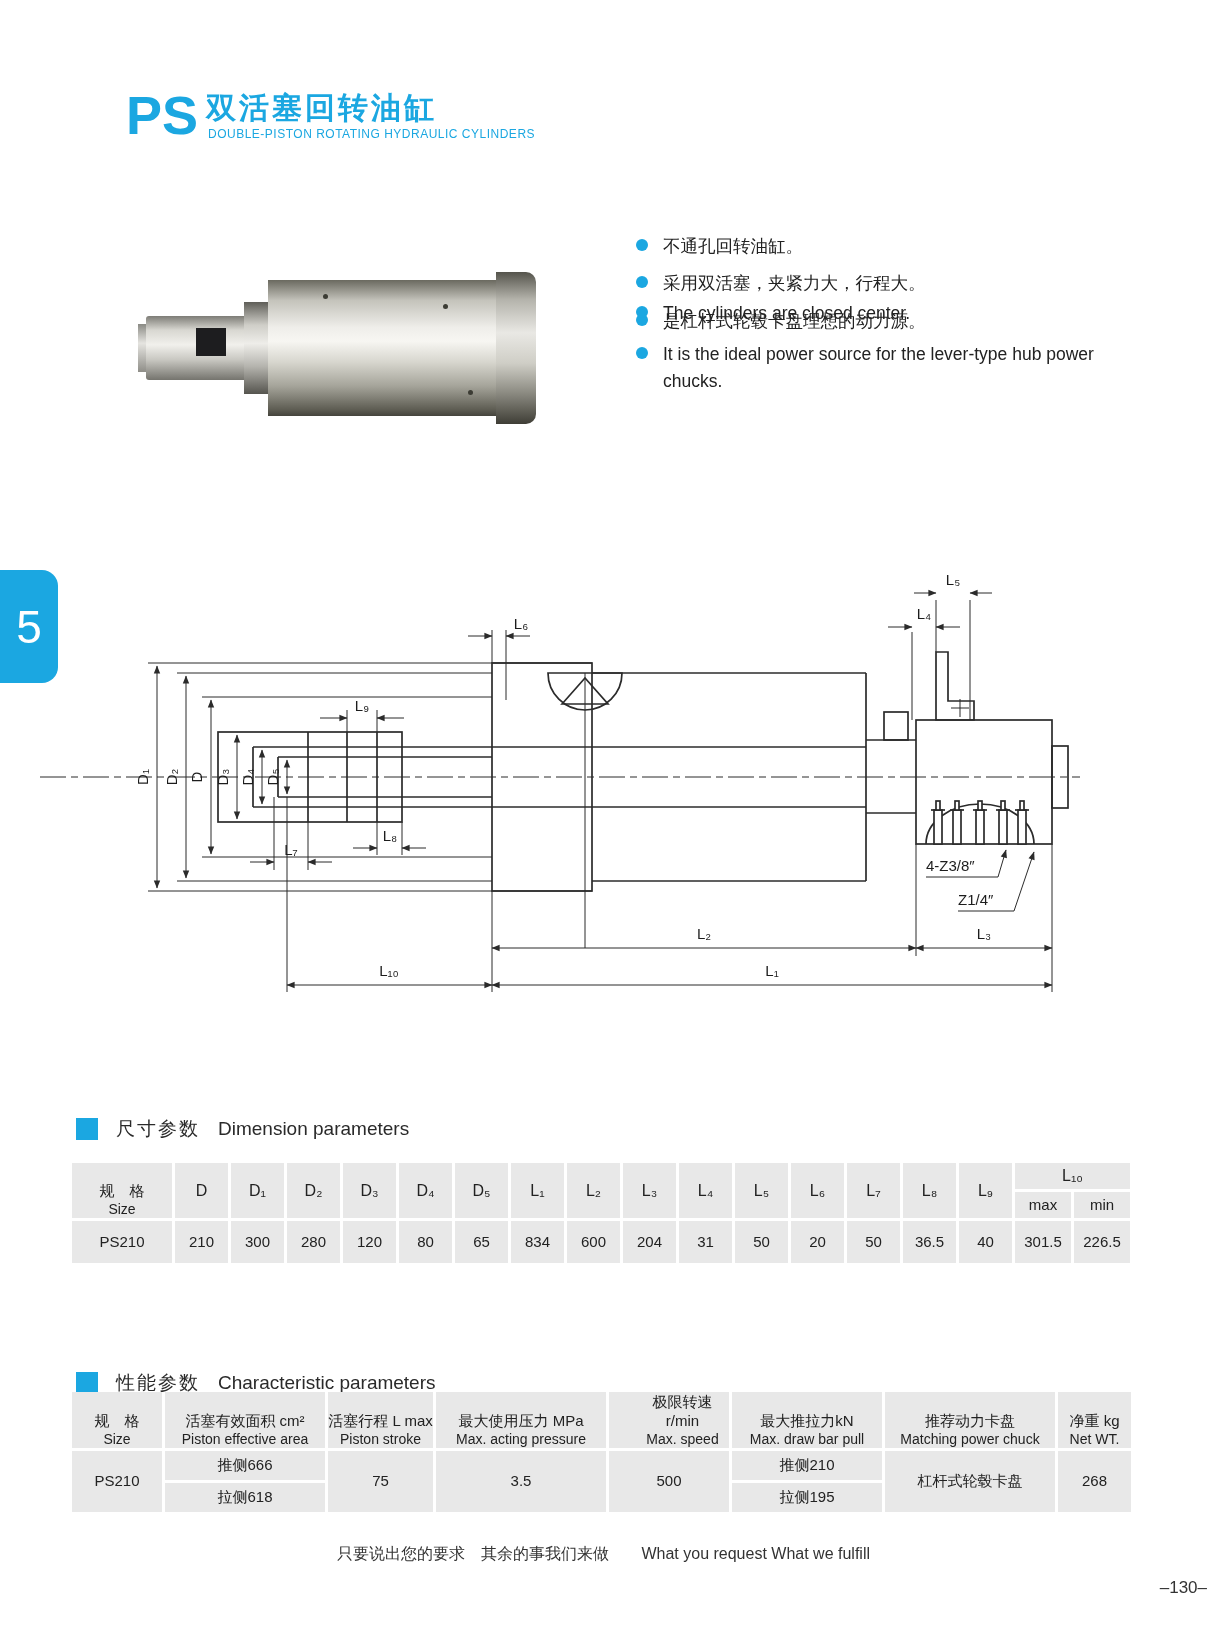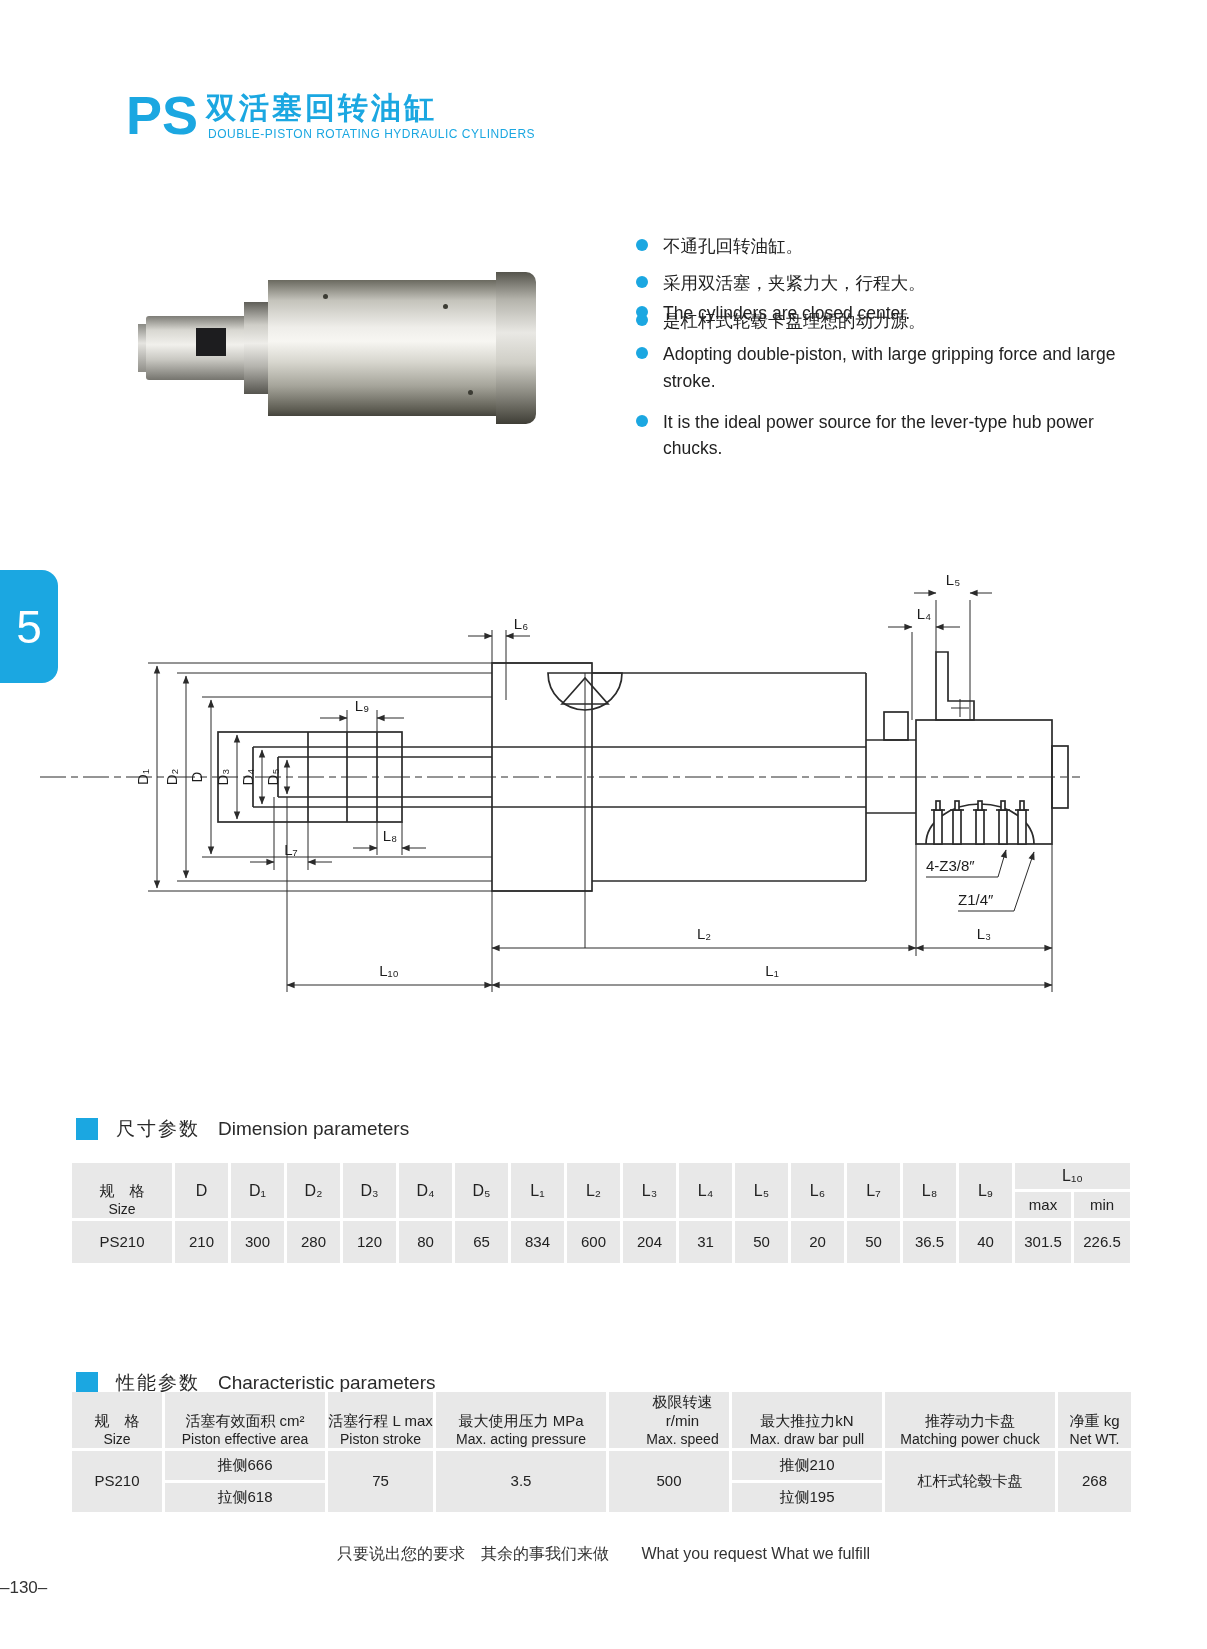--- a/index.html
+++ b/index.html
@@ -59,21 +59,21 @@
   .cell.two{flex-direction:column;justify-content:flex-end;}
   .cell .zh{font-size:15px;} .cell .en{font-size:14px;}
   [data-name="dimension-table"]{position:absolute;left:72px;top:1163px;
     grid-template-columns:100px repeat(15,53px) 56px 56px;grid-template-rows:26px 26px 42px;}
   [data-name="characteristic-table"]{position:absolute;left:72px;top:1392px;
     grid-template-columns:90px 160px 105px 170px 120px 150px 170px 73px;grid-template-rows:56px 29px 29px;}
 
   
   .slogan{left:0;top:1544px;width:100%;text-align:center;font-size:16px;color:#333;}
   .slogan .en{margin-left:28px;}
-  .pageno{left:0;top:1578px;width:100%;text-align:left;font-size:17px;color:#333;}
+  .pageno{left:0;top:1578px;width:100%;text-align:right;font-size:17px;color:#333;}
   :root{--accent:#1ba7e1;}
 </style>
 </head>
 <body>
 
 <div id="page" data-name="catalog-page">
 
   <div class="abs ps-code" data-name="series-code">PS</div>
   <div class="abs title-zh" data-name="page-title-zh">双活塞回转油缸</div>
   <div class="abs title-en" data-name="page-title-en">DOUBLE-PISTON ROTATING HYDRAULIC CYLINDERS</div>
@@ -90,21 +90,20 @@
     <div class="ph-dot" style="left:330px;top:118px;" data-name="photo-bolt-dot"></div>
   </div>
 
   <ul class="abs features features-zh" data-name="feature-list-zh">
       <li class="feat" data-name="feature-item-zh"><span class="dot" data-name="bullet-icon"></span><span class="ft" data-name="feature-text">不通孔回转油缸。</span></li>
       <li class="feat" data-name="feature-item-zh"><span class="dot" data-name="bullet-icon"></span><span class="ft" data-name="feature-text">采用双活塞，夹紧力大，行程大。</span></li>
       <li class="feat" data-name="feature-item-zh"><span class="dot" data-name="bullet-icon"></span><span class="ft" data-name="feature-text">是杠杆式轮毂卡盘理想的动力源。</span></li>
     </ul>
   <ul class="abs features features-en" data-name="feature-list-en">
       <li class="feat" data-name="feature-item-en"><span class="dot" data-name="bullet-icon"></span><span class="ft" data-name="feature-text">The cylinders are closed center.</span></li>
-      <li class="feat" data-name="feature-item-en"><span class="dot" data-name="bullet-icon"></span><span class="ft" data-name="feature-text">Adopting double-piston, with large gripping force and large stroke.</span></li>
       <li class="feat" data-name="feature-item-en"><span class="dot" data-name="bullet-icon"></span><span class="ft" data-name="feature-text">It is the ideal power source for the lever-type hub power chucks.</span></li>
     </ul>
 
   <div class="abs tab5" data-name="chapter-tab">
     <span data-name="chapter-tab-number">5</span>
   </div>
 
   <div class="abs drawing" data-name="technical-drawing">
     <svg width="1207" height="485" viewBox="0 520 1207 485" data-name="technical-drawing-svg">
       <defs>

